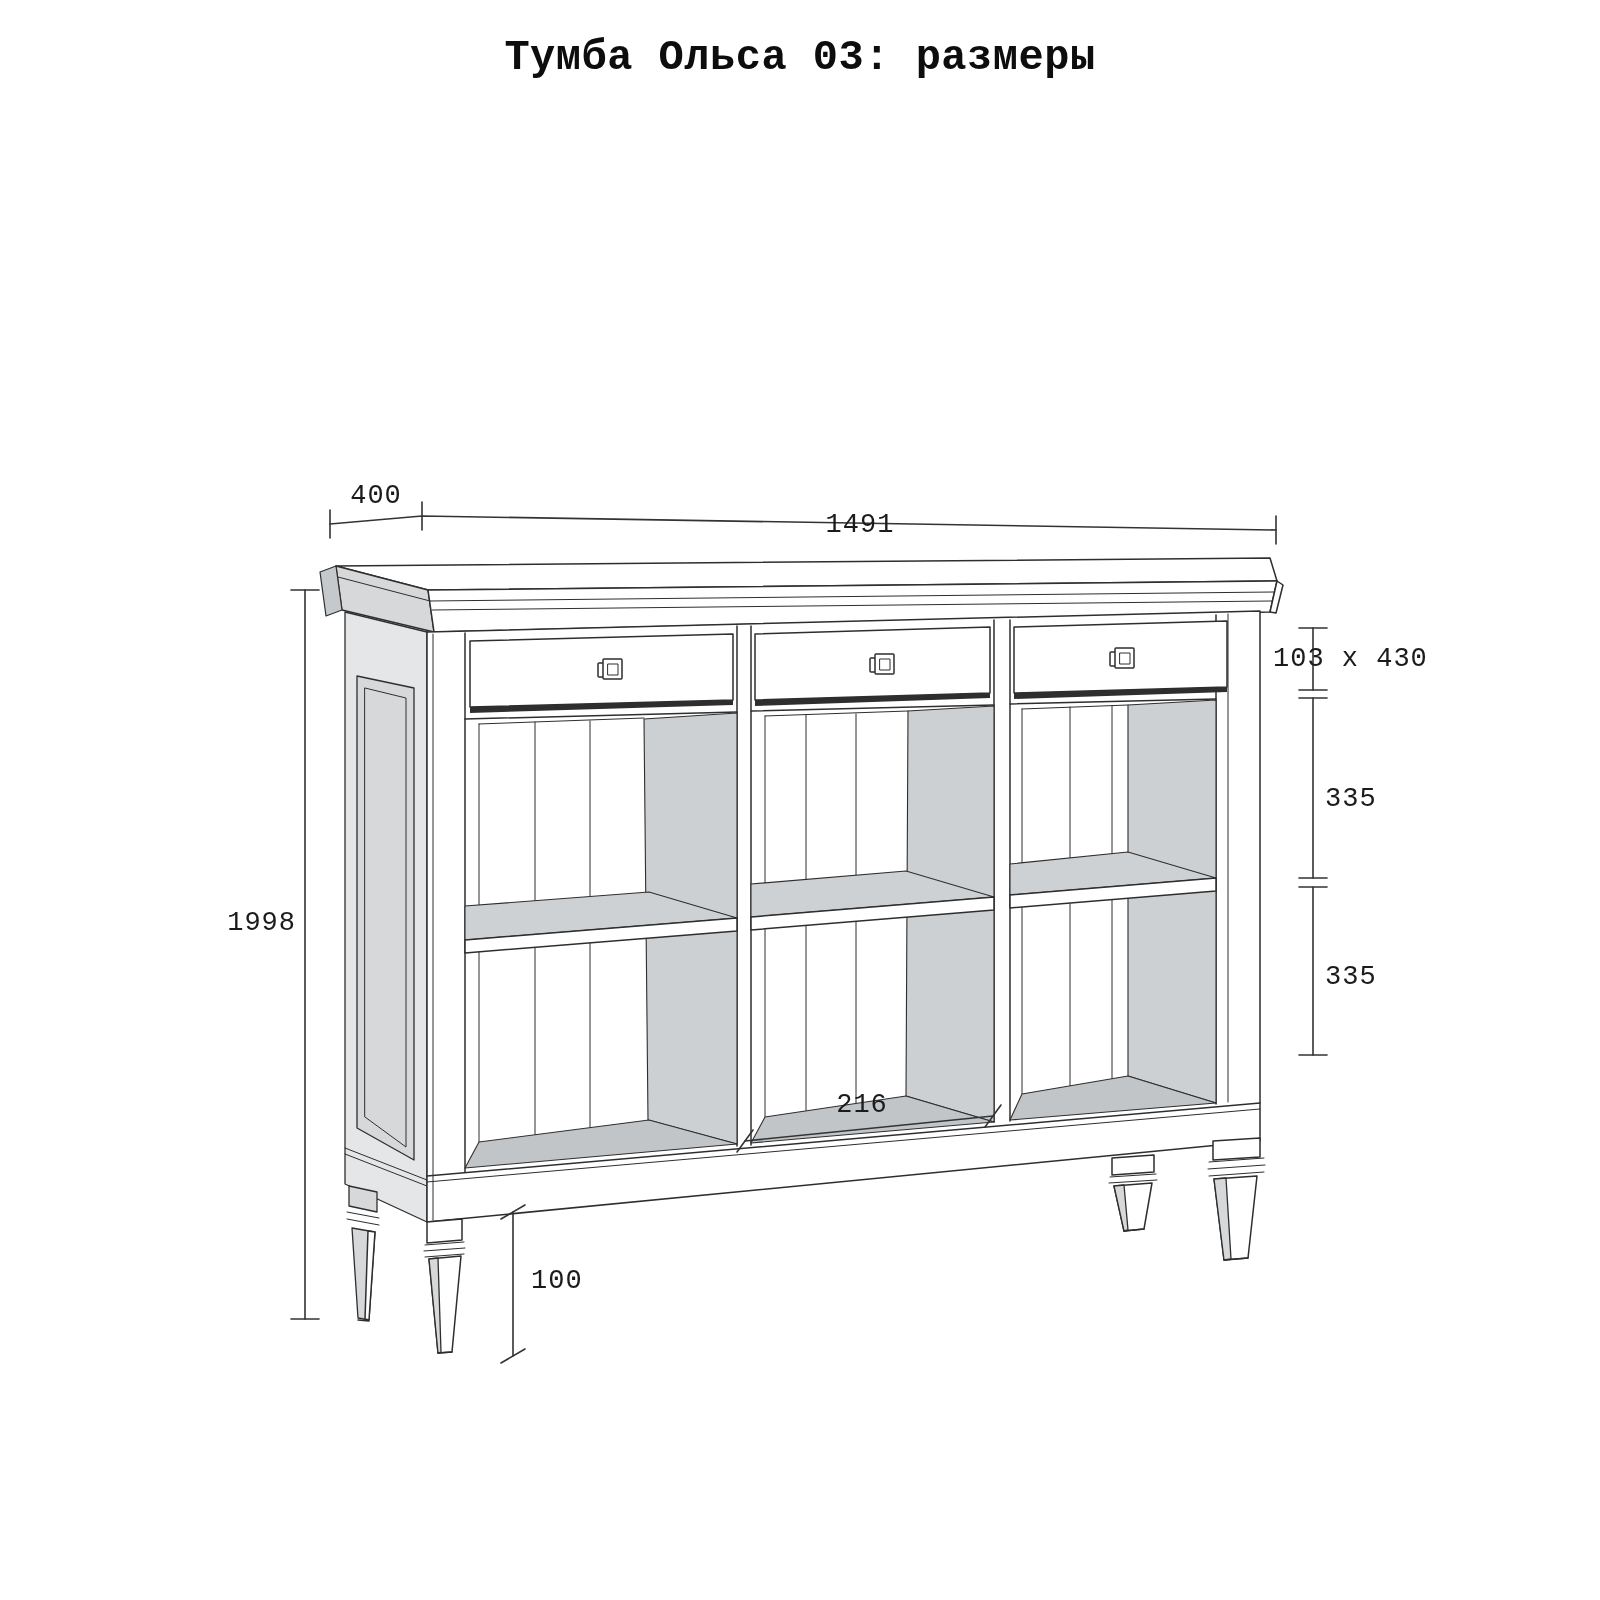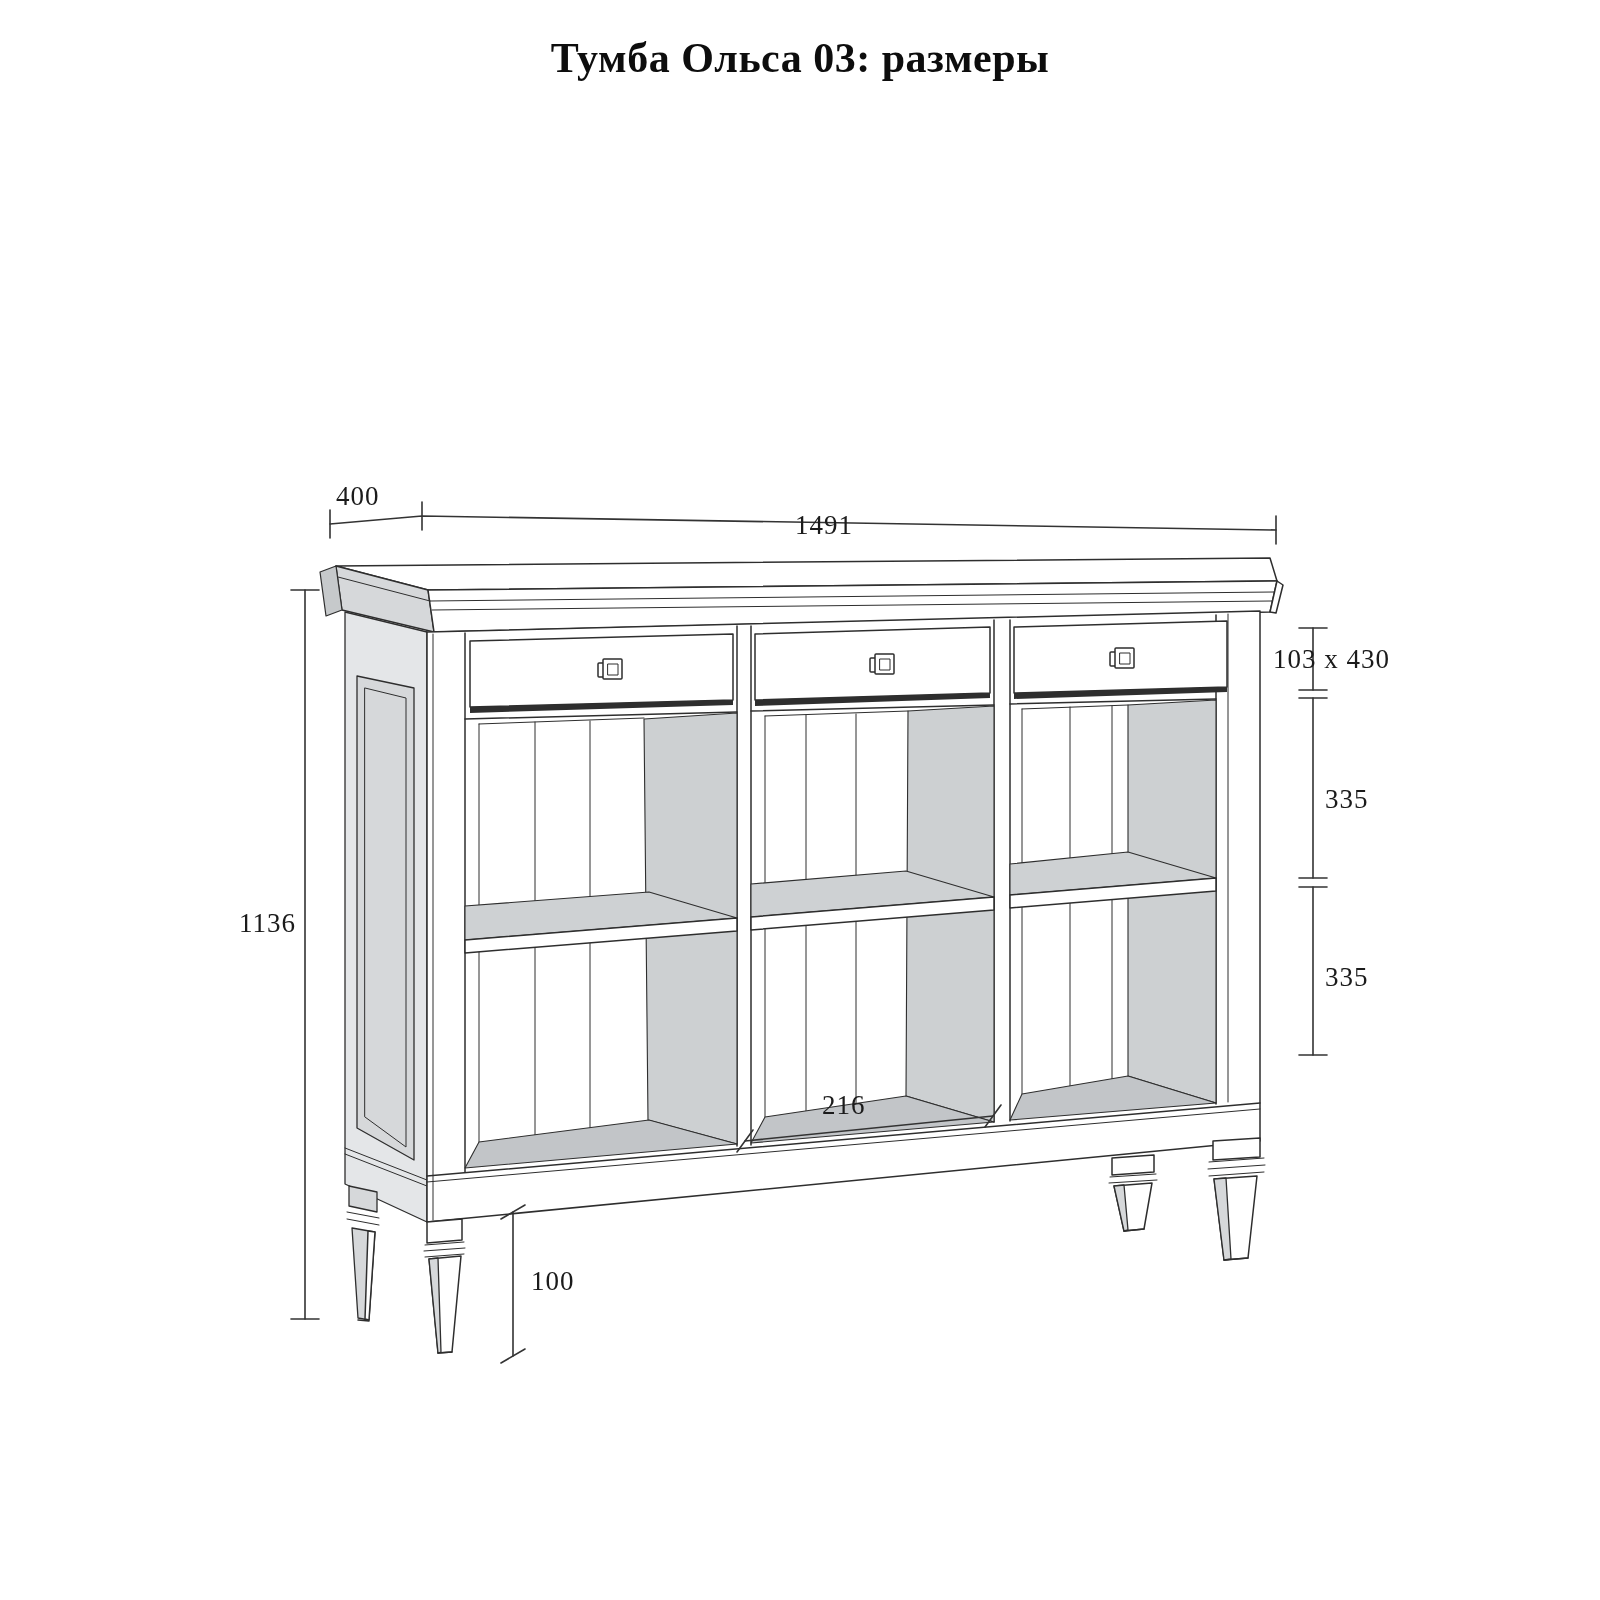--- a/index.html
+++ b/index.html
@@ -1,26 +1,26 @@
 <!DOCTYPE html>
 <html style="--c-line: #2e2e2e; --c-panel: #d6d8da; --c-panel-light: #e4e6e8; --c-panel-dark: #c6c9cb; --c-divider: #cdd0d2; --c-floor: #c2c5c8; --c-shelf: #ced1d3; --c-text: #1b1b1b; --c-background: #ffffff;"><head>
 <meta charset="utf-8">
 <style>
   :root{
     --c-line:#2e2e2e; --c-panel:#d6d8da; --c-panel-light:#e4e6e8; --c-panel-dark:#c6c9cb;
     --c-divider:#cdd0d2; --c-floor:#c2c5c8; --c-shelf:#ced1d3; --c-text:#1b1b1b; --c-background:#ffffff;
   }
   html,body{margin:0;padding:0;background:#fff;}
   .canvas{position:relative;width:1600px;height:1600px;background:var(--c-background);overflow:hidden;
-          font-family:Liberation Serif, serif;}
+          font-family:Liberation Mono, monospace;}
   .title{position:absolute;top:34px;left:0;right:0;text-align:center;
          font-weight:bold;font-size:42px;color:#0d0d0d;letter-spacing:.5px;}
   .drawing-svg{position:absolute;left:0;top:0;width:1600px;height:1600px;}
   .dim-label{position:absolute;font-size:27px;color:var(--c-text);letter-spacing:1px;white-space:nowrap;}
-  .ctr{} .rgt{text-align:right;}
+  .ctr{text-align:center;} .rgt{text-align:right;}
   
   .s  {fill:none;stroke:var(--c-line);stroke-width:1.5;stroke-linecap:round;stroke-linejoin:round;}
   .thin{stroke-width:1;}
   .sw {fill:#ffffff;stroke:var(--c-line);stroke-width:1.5;stroke-linejoin:round;}
   .g1 {fill:var(--c-panel);stroke:var(--c-line);stroke-width:1.3;stroke-linejoin:round;}
   .gl {fill:var(--c-panel-light);stroke:var(--c-line);stroke-width:1.3;stroke-linejoin:round;}
   .gd {fill:var(--c-panel-dark);stroke:var(--c-line);stroke-width:1.2;stroke-linejoin:round;}
   .g2 {fill:var(--c-divider);stroke:var(--c-line);stroke-width:1.1;stroke-linejoin:round;}
   .g3 {fill:var(--c-floor);stroke:var(--c-line);stroke-width:1.1;stroke-linejoin:round;}
   .g4 {fill:var(--c-shelf);stroke:var(--c-line);stroke-width:1.1;stroke-linejoin:round;}
@@ -219,20 +219,20 @@
       <g class="dim">
         <path d="M513,1212 L513,1356"></path>
         <path d="M501,1219 L525,1205"></path>
         <path d="M501,1363 L525,1349"></path>
       </g>
     </g>
   </svg>
 
   <div class="dim-label ctr" style="left:336px;top:481px;width:80px;">400</div>
   <div class="dim-label ctr" style="left:795px;top:510px;width:130px;">1491</div>
-  <div class="dim-label rgt" style="left:206px;top:908px;width:90px;">1136</div>
+  <div class="dim-label rgt" style="left:206px;top:908px;width:90px;">1998</div>
   <div class="dim-label" style="left:1273px;top:644px;">103 x 430</div>
   <div class="dim-label" style="left:1325px;top:784px;">335</div>
   <div class="dim-label" style="left:1325px;top:962px;">335</div>
   <div class="dim-label ctr" style="left:822px;top:1090px;width:80px;">216</div>
   <div class="dim-label" style="left:531px;top:1266px;">100</div>
 
 </div>
 
 </body></html>

